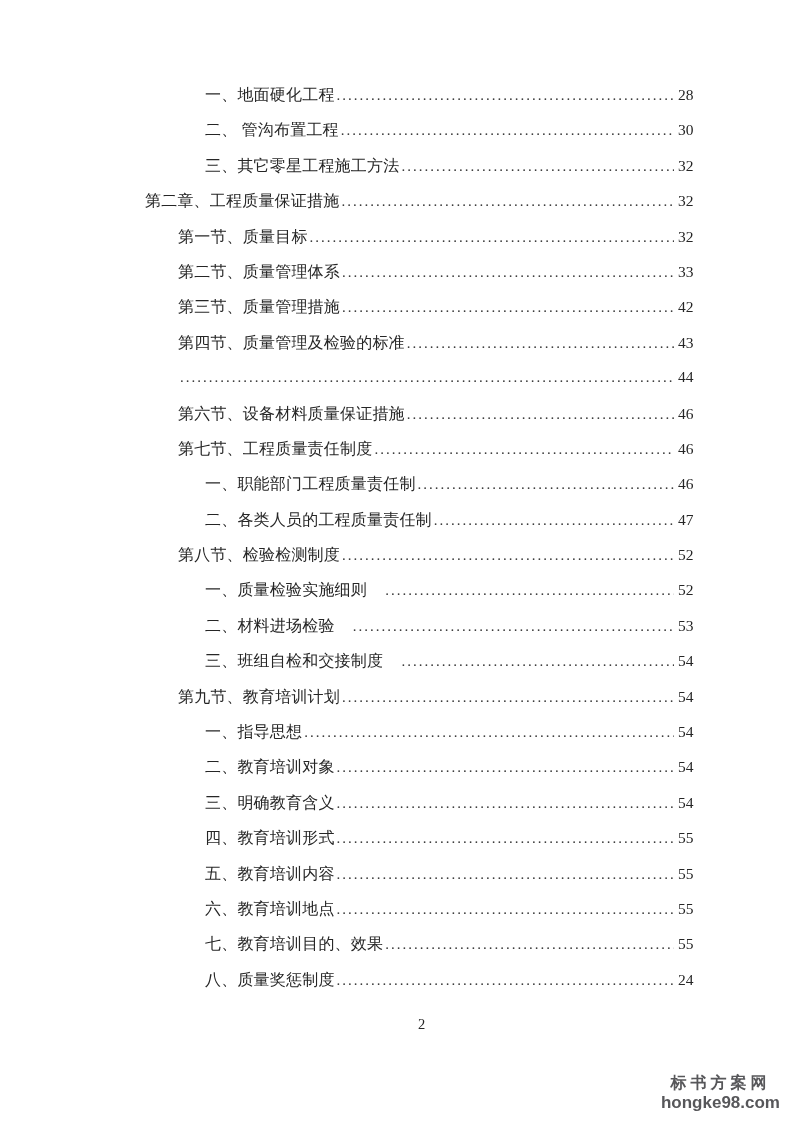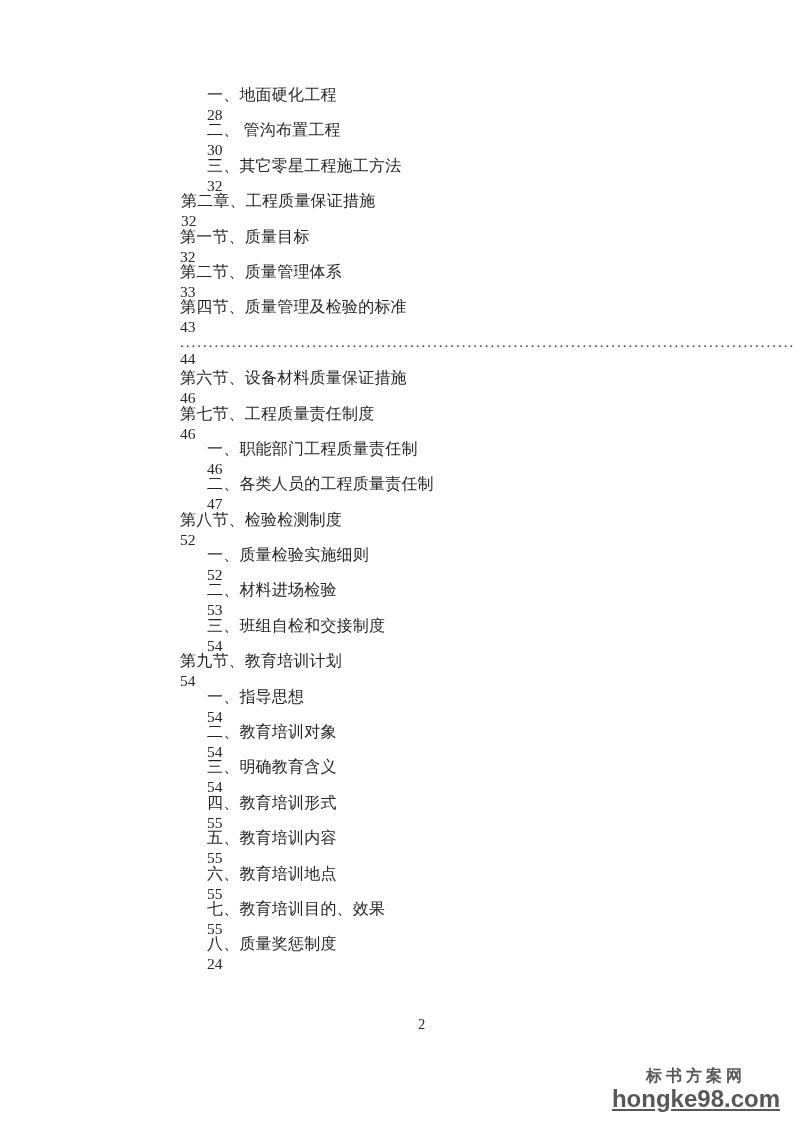--- a/index.html
+++ b/index.html
@@ -16,23 +16,22 @@
   
   .toc {
     position:absolute;
     left:145px; top:85px;
     width:553px;
   }
   .toc-row {
     display:flex;
     align-items:baseline;
     height:35.4px;
-    flex-direction:column;
-  }
-  .lvl-0 { padding-left:0;margin-left:34px; }
+  }
+  .lvl-0 { padding-left:0; }
   .lvl-1 { padding-left:33px; }
   .lvl-2 { padding-left:60px; }
   .toc-title {
     font-size:16px;
     white-space:pre;           
     letter-spacing:0.2px;
     flex:0 0 auto;
   }
   .toc-leader {
     flex:1 1 auto;
@@ -75,25 +74,24 @@
     margin-left:36px;
   }
   .wm-name {
     font-size:16px;
     font-weight:bold;
     letter-spacing:4px;
     margin-bottom:3px;
     white-space:nowrap;
   }
   .wm-url {
-    font-size:24px;
+    font-size:17px;
     font-weight:bold;
     letter-spacing:0;
     white-space:nowrap;
-    text-decoration:underline;
   }
 </style>
 </head>
 <body>
 
 <div class="page">
 
   <div class="toc">
       <div class="toc-row lvl-2">
       <span class="toc-title">一、地面硬化工程</span>
@@ -117,20 +115,25 @@
     </div>
       <div class="toc-row lvl-1">
       <span class="toc-title">第一节、质量目标</span>
       <span class="toc-leader"></span>
       <span class="toc-page">32</span>
     </div>
       <div class="toc-row lvl-1">
       <span class="toc-title">第二节、质量管理体系</span>
       <span class="toc-leader"></span>
       <span class="toc-page">33</span>
+    </div>
+      <div class="toc-row lvl-1">
+      <span class="toc-title">第三节、质量管理措施</span>
+      <span class="toc-leader"></span>
+      <span class="toc-page">42</span>
     </div>
       <div class="toc-row lvl-1">
       <span class="toc-title">第四节、质量管理及检验的标准</span>
       <span class="toc-leader"></span>
       <span class="toc-page">43</span>
     </div>
       <div class="toc-row lvl-1">
       <span class="toc-leader"></span>
       <span class="toc-page">44</span>
     </div>

